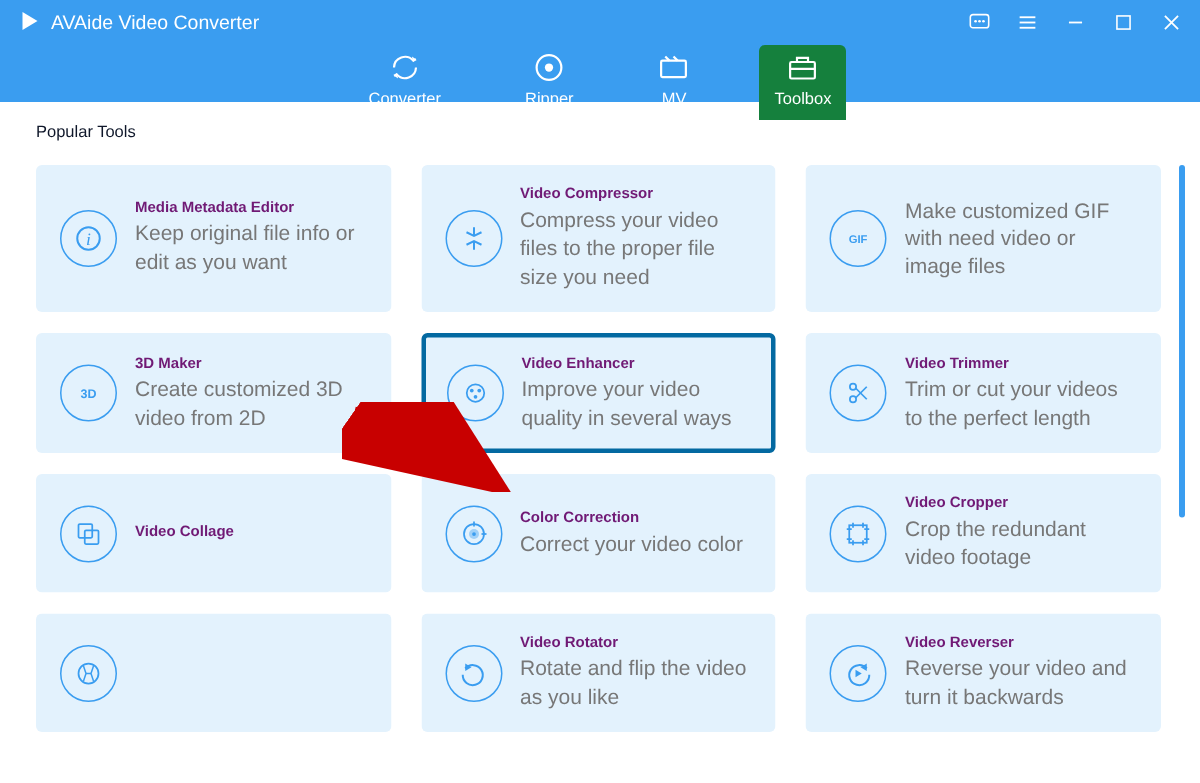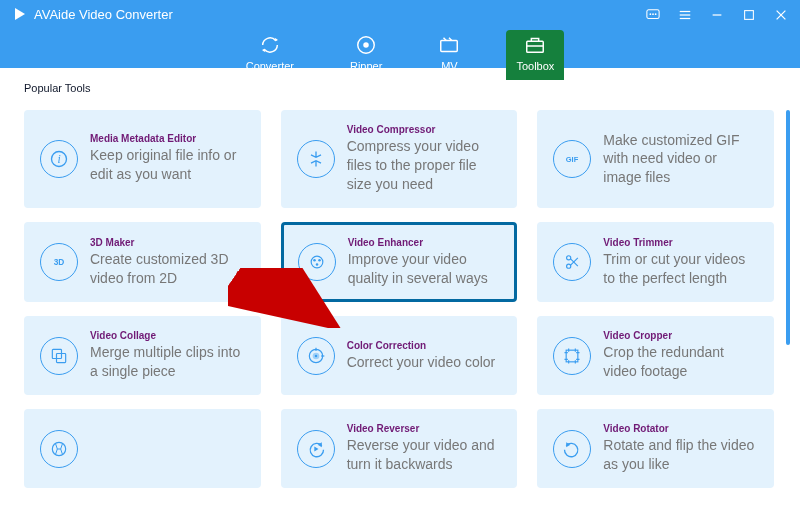--- a/index.html
+++ b/index.html
@@ -340,21 +340,20 @@
 
   <div class="tool-card">
     <div class="tool-icon-circle">
               <svg viewBox="0 0 24 24" width="20" height="20">
                 <rect x="4" y="4" width="11" height="11" rx="1" fill="none" stroke="#3a9df0" stroke-width="1.4"></rect>
                 <rect x="9" y="9" width="11" height="11" rx="1" fill="none" stroke="#3a9df0" stroke-width="1.4"></rect>
               </svg>
             </div>
     <div class="tool-text">
       <div class="tool-title">Video Collage</div>
-      <div class="tool-desc">Merge multiple clips into a single piece</div>
     </div>
   </div>
 
   <div class="tool-card">
     <div class="tool-icon-circle">
               <svg viewBox="0 0 24 24" width="20" height="20">
                 <circle cx="12" cy="12" r="8" fill="none" stroke="#3a9df0" stroke-width="1.4"></circle>
                 <circle cx="12" cy="12" r="4" fill="#3a9df0" opacity="0.4"></circle>
                 <circle cx="12" cy="12" r="1.5" fill="#3a9df0"></circle>
                 <line x1="12" y1="2" x2="12" y2="6" stroke="#3a9df0" stroke-width="1.4"></line>
@@ -386,41 +385,41 @@
                 <circle cx="12" cy="12" r="8" fill="none" stroke="#3a9df0" stroke-width="1.4"></circle>
                 <path d="M8 6l2 6-2 6M16 6l-2 6 2 6" stroke="#3a9df0" stroke-width="1.2" fill="none"></path>
                 <line x1="10" y1="12" x2="14" y2="12" stroke="#3a9df0" stroke-width="1.2"></line>
               </svg>
             </div>
   </div>
 
   <div class="tool-card">
     <div class="tool-icon-circle">
               <svg viewBox="0 0 24 24" width="20" height="20">
+                <path d="M5 8a8 8 0 1 1-2 5" fill="none" stroke="#3a9df0" stroke-width="1.6"></path>
+                <polygon points="5,4 5,10 10,7" fill="#3a9df0"></polygon>
+              </svg>
+            </div>
+    <div class="tool-text">
+      <div class="tool-title">Video Rotator</div>
+      <div class="tool-desc">Rotate and flip the video as you like</div>
+    </div>
+  </div>
+
+  <div class="tool-card">
+    <div class="tool-icon-circle">
+              <svg viewBox="0 0 24 24" width="20" height="20">
                 <path d="M19 8a8 8 0 1 0 2 5" fill="none" stroke="#3a9df0" stroke-width="1.6"></path>
                 <polygon points="19,4 19,10 14,7" fill="#3a9df0"></polygon>
                 <polygon points="10,9 10,15 15,12" fill="#3a9df0"></polygon>
               </svg>
             </div>
     <div class="tool-text">
       <div class="tool-title">Video Reverser</div>
       <div class="tool-desc">Reverse your video and turn it backwards</div>
-    </div>
-  </div>
-
-  <div class="tool-card">
-    <div class="tool-icon-circle">
-              <svg viewBox="0 0 24 24" width="20" height="20">
-                <path d="M5 8a8 8 0 1 1-2 5" fill="none" stroke="#3a9df0" stroke-width="1.6"></path>
-                <polygon points="5,4 5,10 10,7" fill="#3a9df0"></polygon>
-              </svg>
-            </div>
-    <div class="tool-text">
-      <div class="tool-title">Video Rotator</div>
-      <div class="tool-desc">Rotate and flip the video as you like</div>
     </div>
   </div>
 </div>
       <div class="scrollbar">
         <div class="scrollbar-thumb"></div>
       </div>
 
       <svg class="red-arrow" width="120" height="60">
         <defs>
           <marker id="ah" markerWidth="12" markerHeight="12" refX="9" refY="5" orient="auto">

